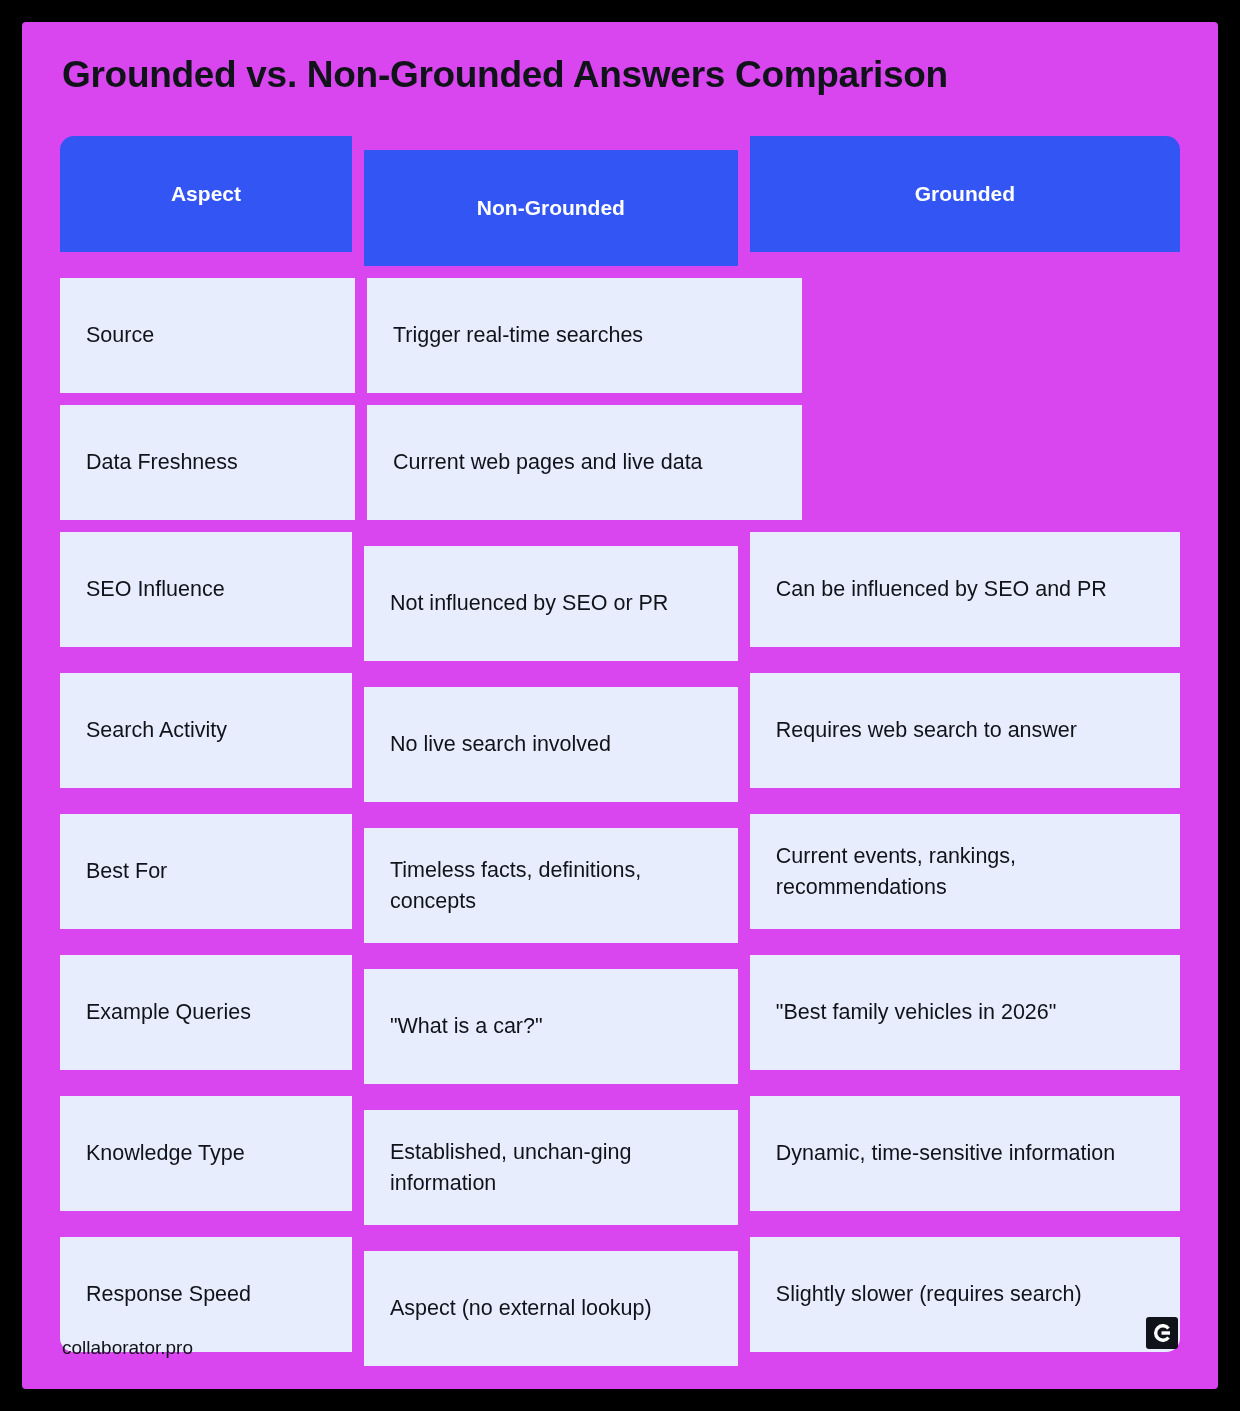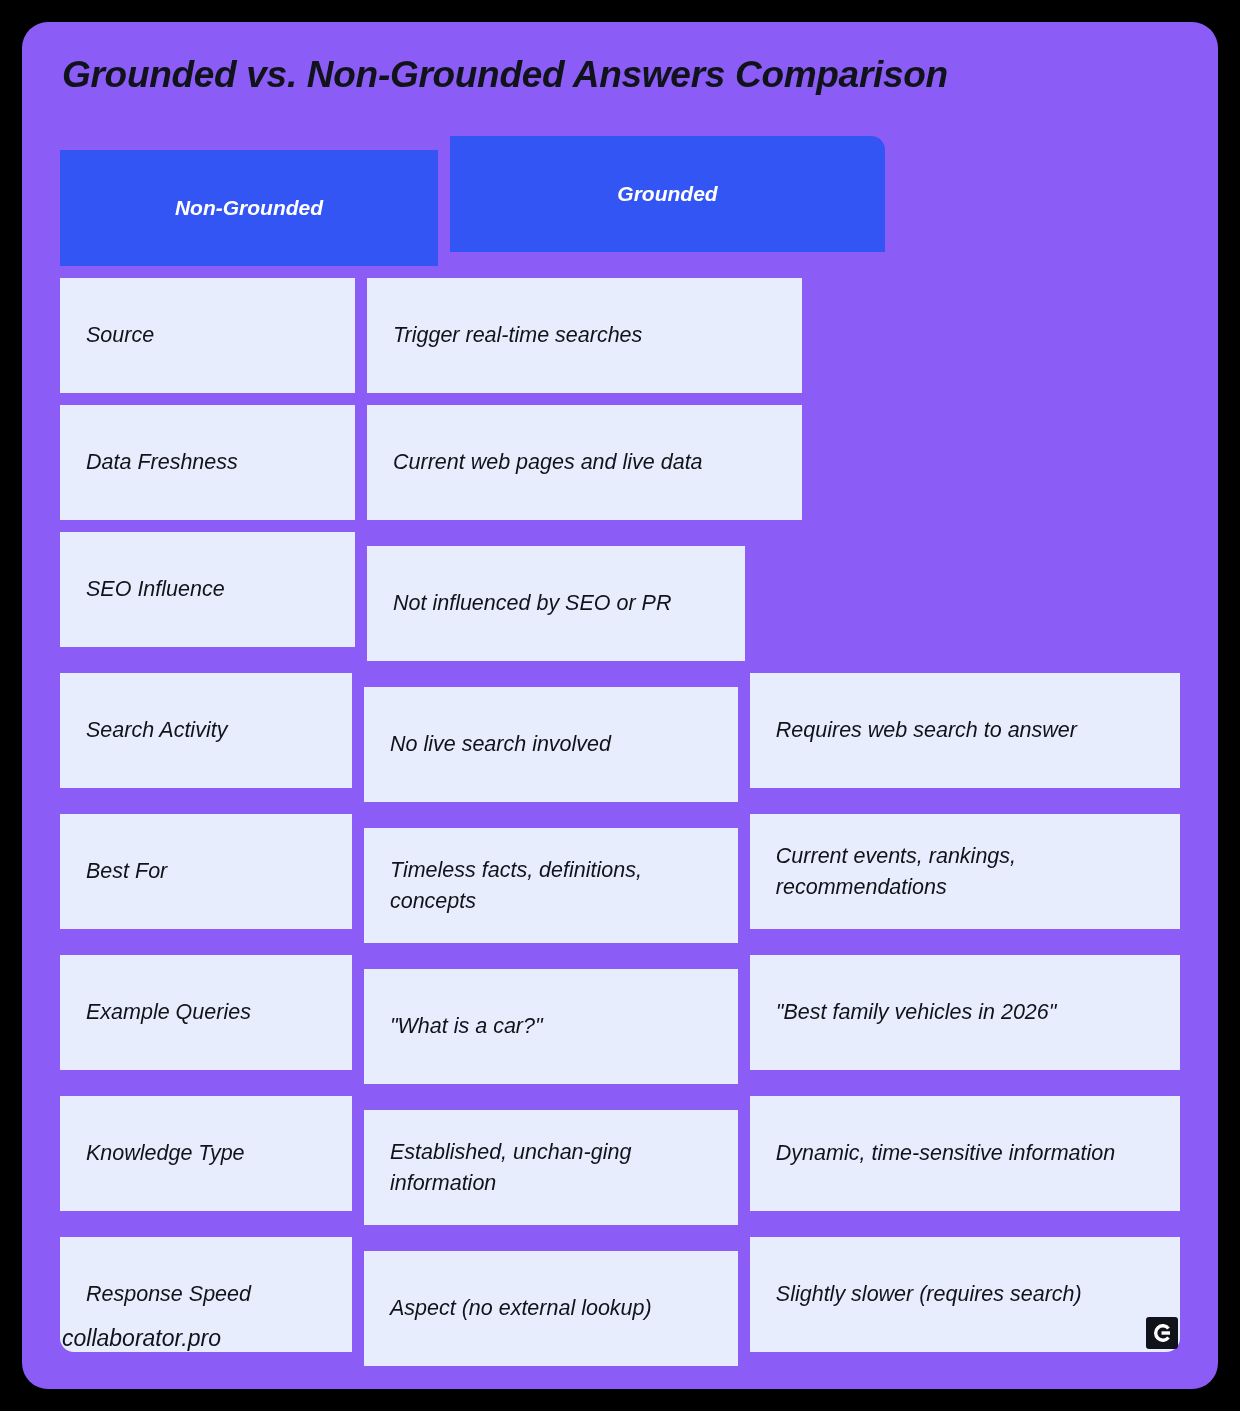--- a/index.html
+++ b/index.html
@@ -12,26 +12,25 @@
     height: 1411px;
     font-family: "Liberation Sans", sans-serif;
     -webkit-font-smoothing: antialiased;
   }
   .page {
     position: absolute;
     left: 22px;
     top: 22px;
     width: 1196px;
     height: 1367px;
-    background: #8b5cf6;
-    border-radius: 26px;
+    background: #d946ef;
+    border-radius: 4px;
     box-sizing: border-box;
     padding: 0;
     overflow: hidden;
-    font-style: italic;
   }
   .title {
     position: absolute;
     left: 40px;
     top: 32px;
     font-size: 37px;
     font-weight: bold;
     color: #11131a;
     letter-spacing: -0.3px;
     white-space: nowrap;
@@ -85,59 +84,61 @@
   .footer {
     position: absolute;
     left: 40px;
     bottom: 38px;
     right: 40px;
     height: 34px;
   }
   .footer-text {
     position: absolute;
     left: 0;
-    top: 8px;
-    font-size: 23px;
+    top: 20px;
+    font-size: 19px;
     color: #11131a;
   }
   .logo {
     position: absolute;
     right: 0;
     top: 0;
     width: 32px;
     height: 32px;
   }
 </style>
 </head>
 <body>
 
 <div class="page">
 
   <div class="title">Grounded vs. Non-Grounded Answers Comparison</div>
 
   <div class="table">
 
     <div class="row header-row">
+      <div class="cell col-aspect">Aspect</div>
       <div class="cell col-ng">Non-Grounded</div>
       <div class="cell col-g">Grounded</div>
     </div>
 
     <div class="row body-row">
       <div class="cell col-aspect">Source</div>
       <div class="cell col-g">Trigger real-time searches</div>
     </div>
 
     <div class="row body-row">
       <div class="cell col-aspect">Data Freshness</div>
       <div class="cell col-g">Current web pages and live data</div>
     </div>
 
     <div class="row body-row">
       <div class="cell col-aspect">SEO Influence</div>
       <div class="cell col-ng">Not influenced by SEO or PR</div>
+      <div class="cell col-g">Can be influenced by SEO and PR</div>
     </div>
 
     <div class="row body-row">
       <div class="cell col-aspect">Search Activity</div>
       <div class="cell col-ng">No live search involved</div>
       <div class="cell col-g">Requires web search to answer</div>
     </div>
 
     <div class="row body-row">
       <div class="cell col-aspect">Best For</div>

